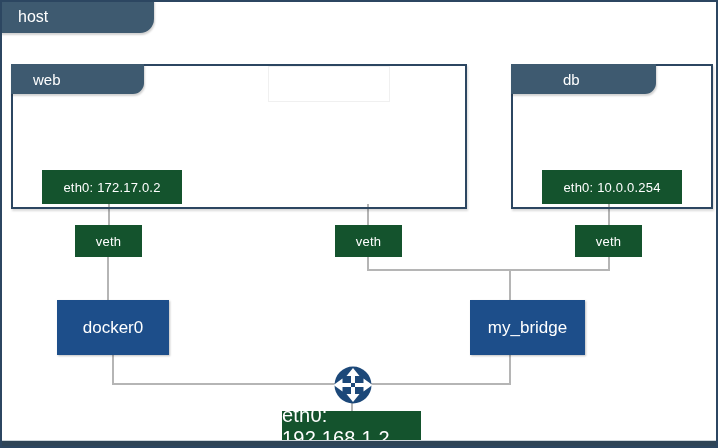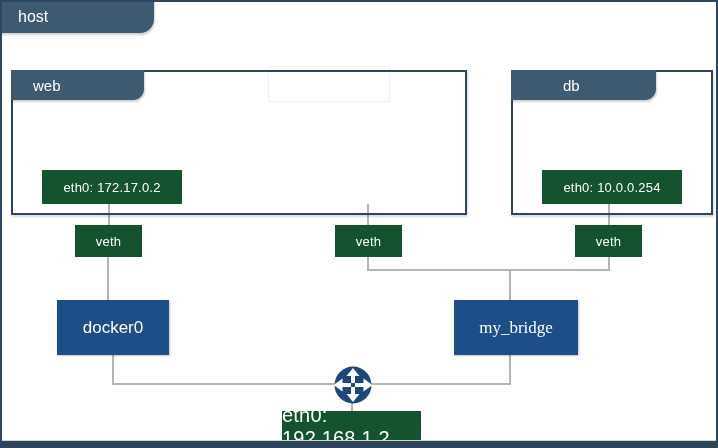--- a/index.html
+++ b/index.html
@@ -11,21 +11,21 @@
   
   .tab{
     position:absolute;background:#3E5A70;color:#ffffff;
     border-bottom-right-radius:14px;display:flex;align-items:center;
     box-shadow:1px 2px 2px rgba(0,0,0,0.18);
   }
   #host-tab{left:-2px;top:-2px;width:136px;height:33px;font-size:16px;padding-left:18px;}
   
   .cbox{
     position:absolute;border:2px solid #2C4661;background:transparent;
-    box-sizing:border-box;box-shadow:1px 2px 2px rgba(0,0,0,0.15);margin-top:6px;
+    box-sizing:border-box;box-shadow:1px 2px 2px rgba(0,0,0,0.15);
   }
   #web-box{left:9px;top:62px;width:456px;height:145px;}
   #db-box{left:509px;top:62px;width:202px;height:145px;}
   .cbox .tab{left:-2px;top:-2px;height:30px;font-size:15px;border-bottom-right-radius:11px;}
   #web-tab{width:111px;padding-left:22px;}
   #db-tab{width:93px;padding-left:52px;}
   
   .chip{
     position:absolute;background:#14532d;color:#ffffff;
     display:flex;align-items:center;justify-content:center;
@@ -38,21 +38,21 @@
   #veth-mid{left:333px;top:223px;width:67px;height:32px;}
   #veth-right{left:573px;top:223px;width:67px;height:32px;}
   #host-eth0{left:280px;top:409px;width:139px;height:32px;font-size:20px;}
   
   .bridge{
     position:absolute;background:#1D4E8A;color:#ffffff;
     display:flex;align-items:center;justify-content:center;font-size:17px;
     box-shadow:1px 1px 2px rgba(0,0,0,0.25);
   }
   #docker0{left:55px;top:298px;width:112px;height:55px;}
-  #my-bridge{left:452px;top:298px;width:124px;height:55px;font-family:Liberation Serif, serif;}
+  #my-bridge{left:468px;top:298px;width:115px;height:55px;}
   
   .line{position:absolute;background:#B5B5B5;}
   #l-web-eth0-veth{left:106px;top:202px;width:2px;height:21px;}
   #l-web-eth1-veth{left:365px;top:202px;width:2px;height:21px;}
   #l-db-eth0-veth{left:606px;top:202px;width:2px;height:21px;}
   #l-vethL-docker0{left:105px;top:255px;width:2px;height:43px;}
   #l-vethM-down{left:365px;top:255px;width:2px;height:14px;}
   #l-veth-horiz{left:365px;top:267px;width:243px;height:2px;}
   #l-vethR-down{left:606px;top:255px;width:2px;height:14px;}
   #l-horiz-mybridge{left:507px;top:268px;width:2px;height:30px;}

